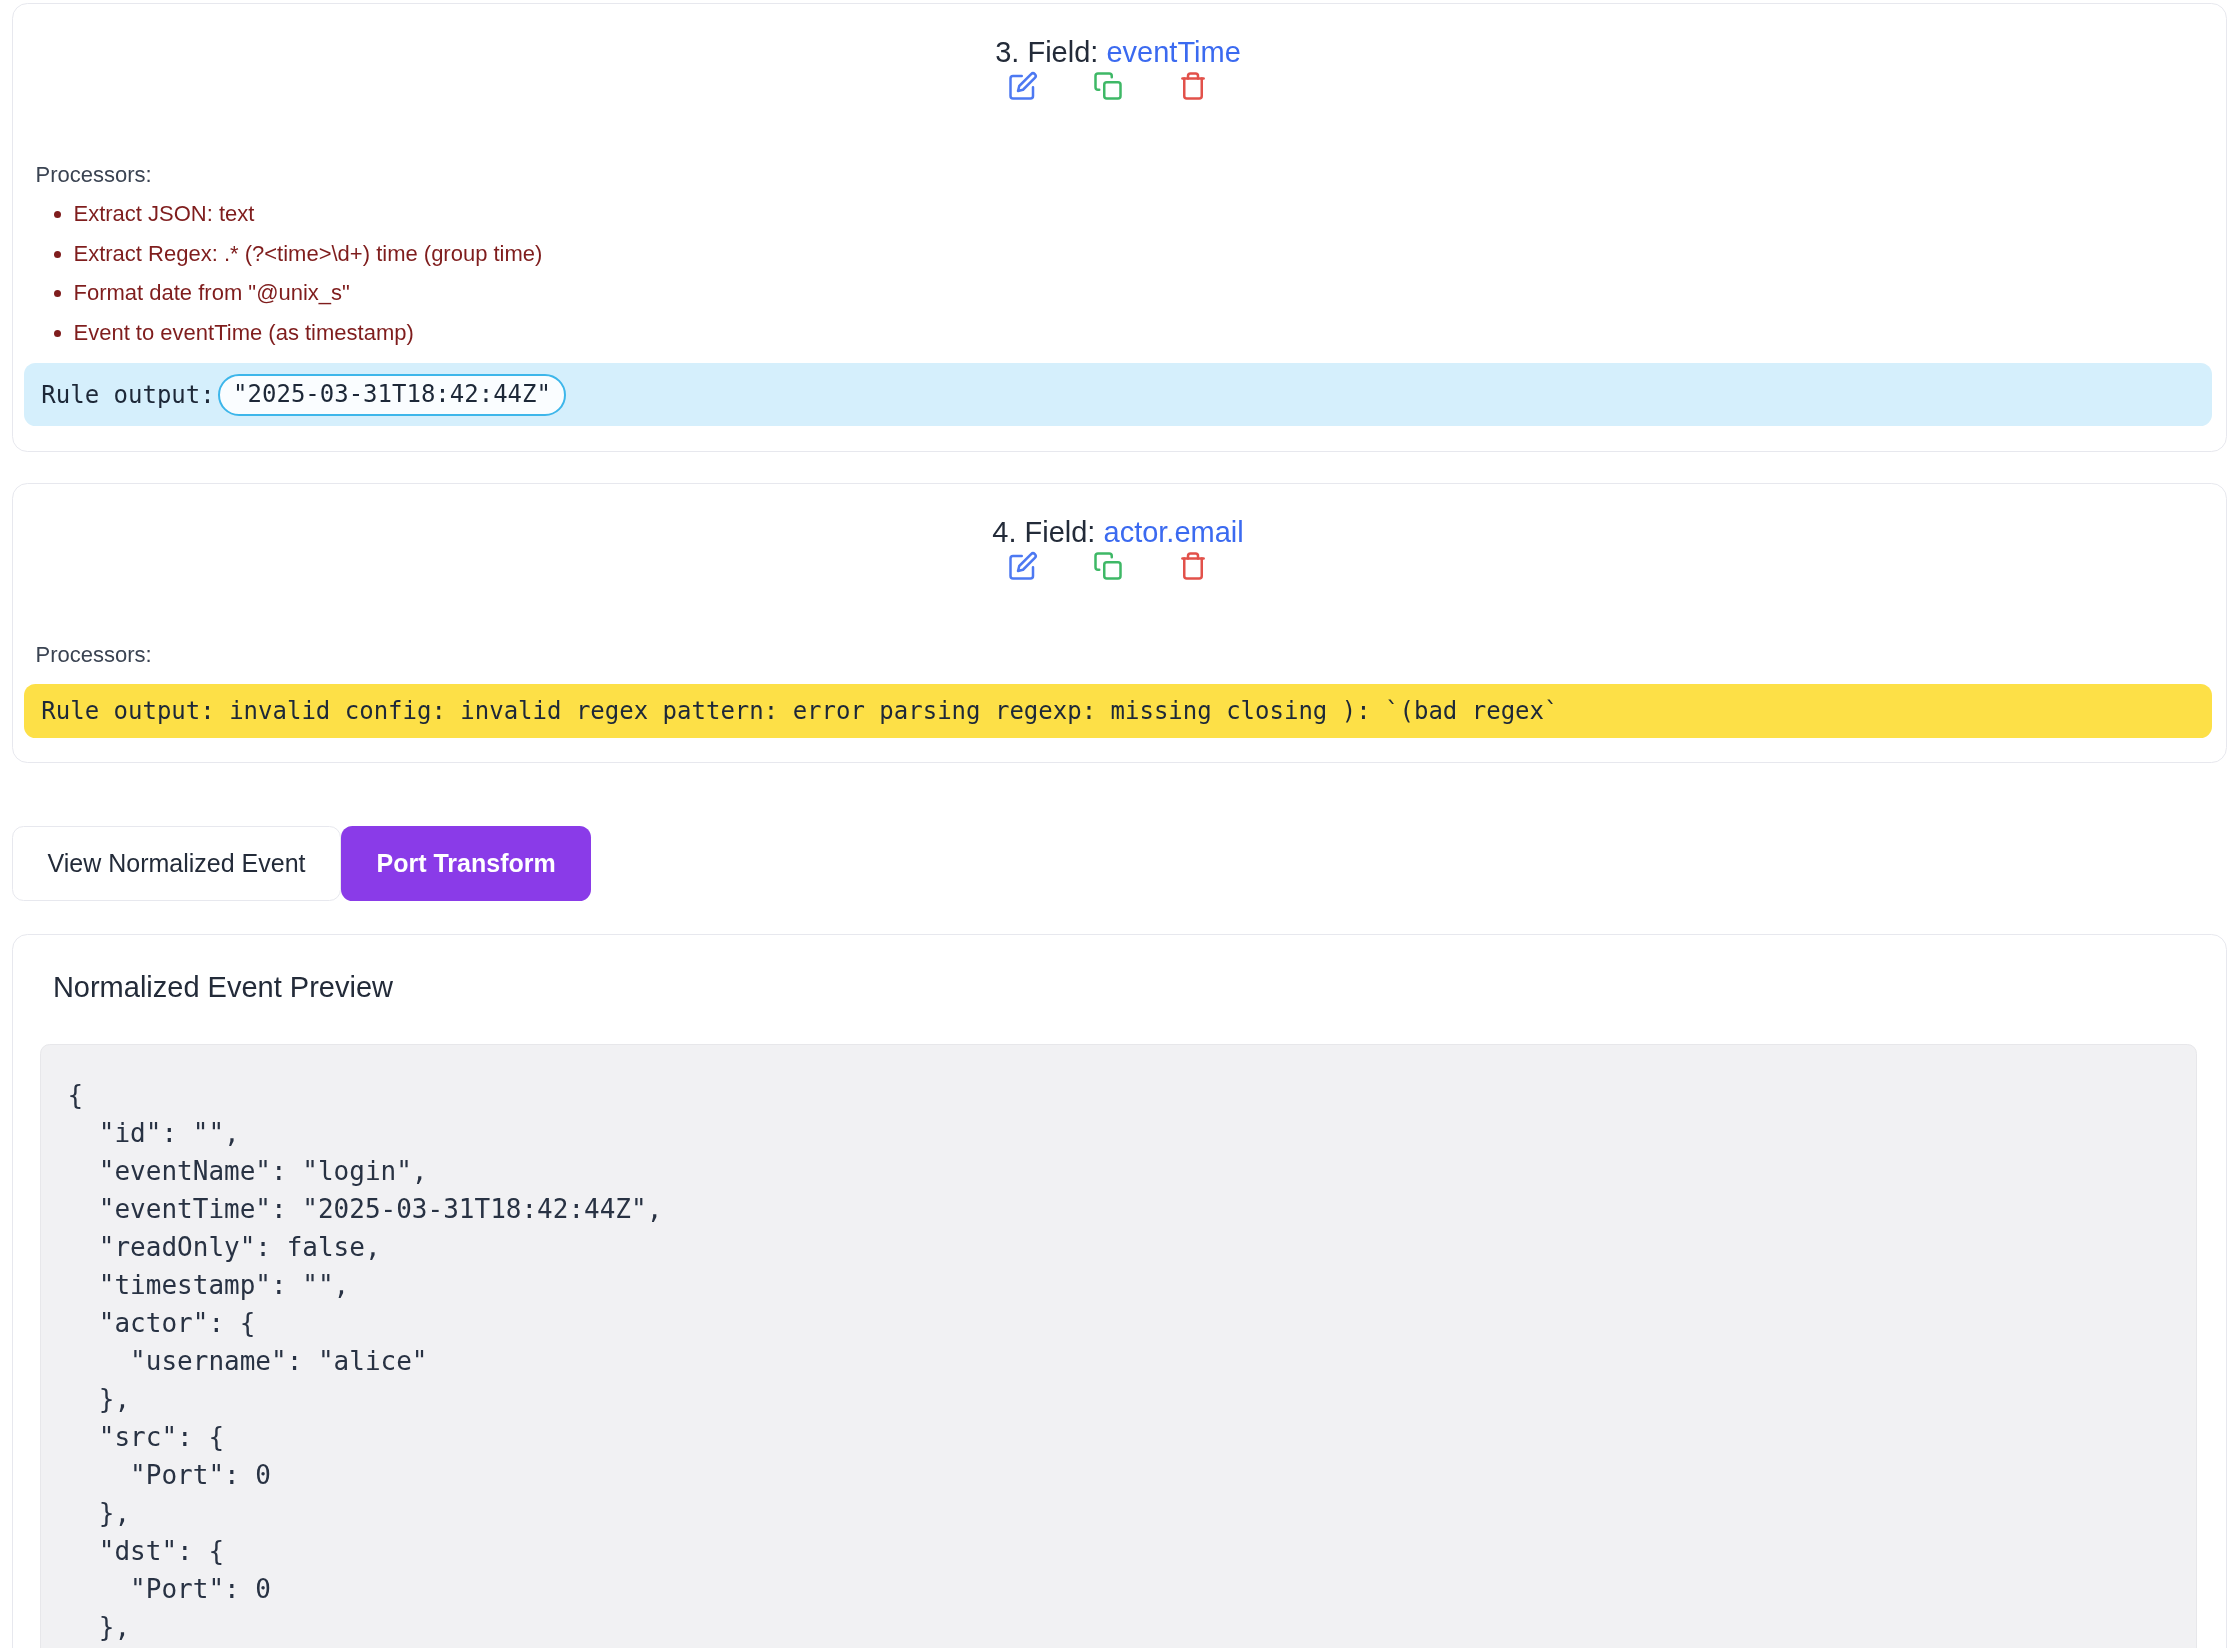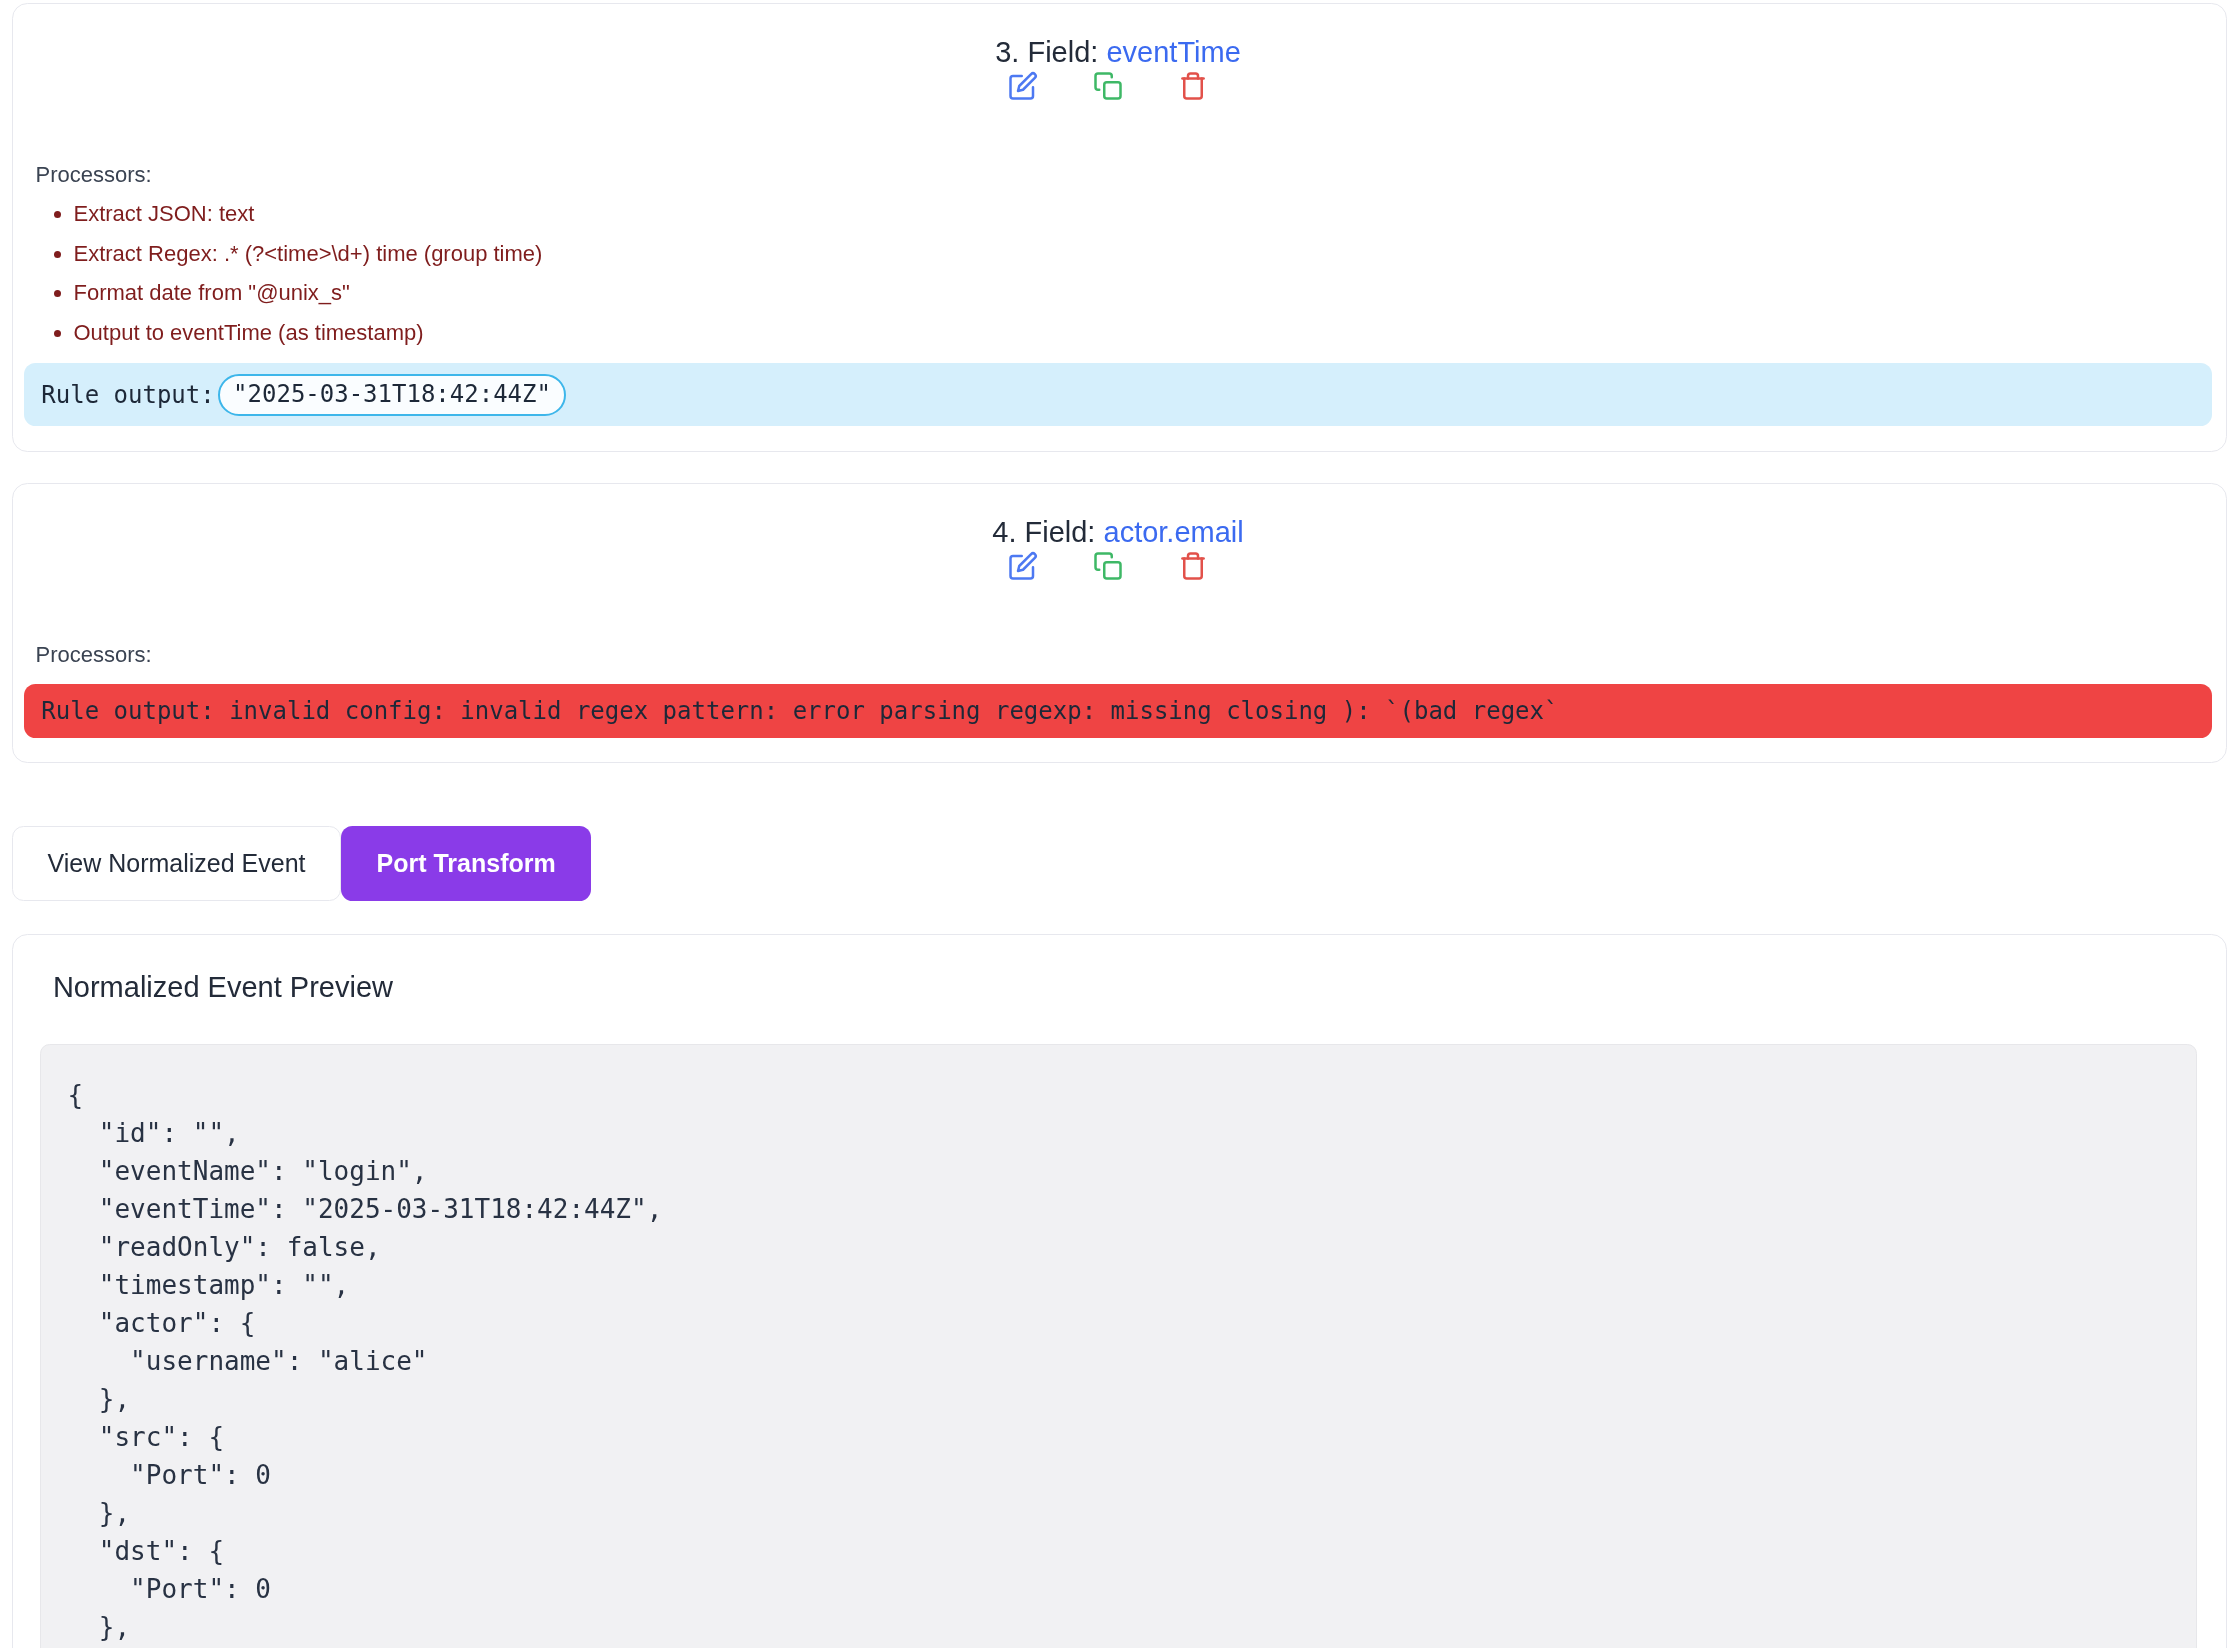--- a/index.html
+++ b/index.html
@@ -53,21 +53,21 @@
   .rule-output{
     margin:15.4px -11.5px 5.8px -11.5px;
     border-radius:11.5px;
     padding:10.6px 17.3px;
     font-family:"DejaVu Sans Mono","Liberation Mono",monospace;
     font-size:24px;line-height:32px;
     color:#1d2838;
     display:flex;align-items:center;gap:3px;
   }
   .rule-output.success{background:#d5effc;}
-  .rule-output.error{background:#ef4444;display:block;}
+  .rule-output.error{background:#fde047;display:block;}
   .output-pill{
     border:2.4px solid #3db6ea;
     border-radius:960px;
     background:#fafdff;
     padding:1.9px 13.4px 3.8px 13.4px;
     font-family:"DejaVu Sans Mono","Liberation Mono",monospace;
     font-size:24px;
     color:#1d2838;
     display:inline-block;
   }
@@ -147,21 +147,21 @@
           <path d="M8 6V4a2 2 0 0 1 2-2h4a2 2 0 0 1 2 2v2"></path>
         </svg>
       </button>
     </div>
   </div>
   <div class="processors-label">Processors:</div>
   <ul class="processors">
     <li>Extract JSON: text</li>
     <li>Extract Regex: .* (?&lt;time&gt;\d+) time (group time)</li>
     <li>Format date from "@unix_s"</li>
-    <li>Output to eventTime (as timestamp)</li>
+    <li>Event to eventTime (as timestamp)</li>
   </ul>
   <div class="rule-output success">
     <span>Rule output:</span>
     <span class="output-pill">"2025-03-31T18:42:44Z"</span>
   </div>
 </section>
 
 <div class="gap-sm"></div>
 
 <section class="card">

